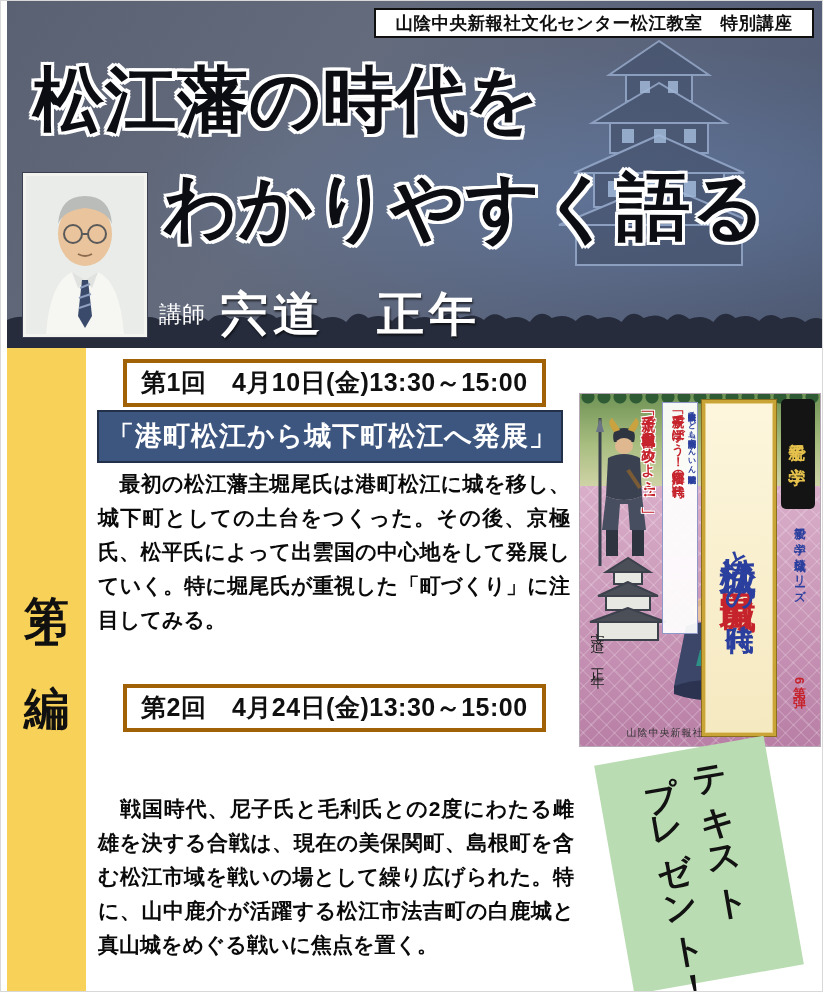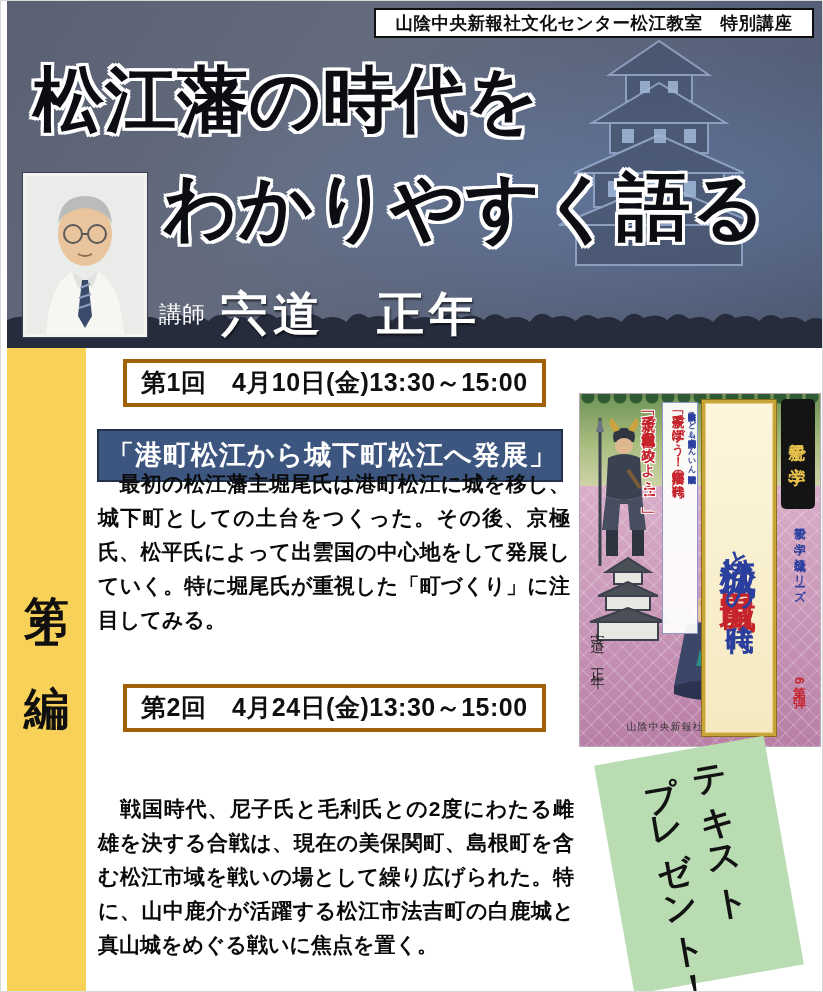--- a/index.html
+++ b/index.html
@@ -55,21 +55,21 @@
     font-size:25px; font-weight:bold; color:#101010;
     padding:3px 14px 4px 14px; white-space:nowrap; letter-spacing:.5px;
   }
   .sched1 { left:122px; top:358px; }
   .sched2 { left:122px; top:683px; }
   .topic-box {
     position:absolute; background:#3d5680; border:2px solid #223049;
     color:#fff; font-family:"DejaVu Serif", serif; font-weight:bold;
     font-size:27px; padding:6px 6px 7px 8px; letter-spacing:1px; white-space:nowrap;
   }
-  .topic1 { left:96px; top:428px; width:466px; }
+  .topic1 { left:96px; top:409px; width:466px; }
   .topic2 { left:96px; top:737px; width:378px; }
   .para {
     position:absolute; font-size:21px; line-height:34px; color:#0a0a0a;
     text-align:justify; text-justify:inter-ideograph;font-weight:bold;
   }
   .para1 { left:97px; top:466px; width:472px; }
   .para2 { left:97px; top:791px; width:476px; }
   
   .book {
     position:absolute; left:578px; top:392px; width:242px; height:354px;
@@ -128,21 +128,21 @@
     text-shadow:-1px -1px 0 #fff, 1px -1px 0 #fff, -1px 1px 0 #fff, 1px 1px 0 #fff;
     white-space:nowrap; letter-spacing:0;
   }
   .samurai-svg { position:absolute; left:4px;  top:24px;  width:82px;  height:152px; }
   .bcastle-svg { position:absolute; left:0px;  top:158px; width:96px;  height:92px; }
   .monk-svg    { position:absolute; left:86px; top:196px; width:84px;  height:118px; }
   .book-author {
     position:absolute; left:9px; top:228px; writing-mode:vertical-rl;
     font-family:"DejaVu Serif", serif; font-size:14px; color:#222; letter-spacing:7px; white-space:nowrap;
   }
-  .book-publisher { position:absolute; left:0; right:70px; bottom:12px; text-align:center;
+  .book-publisher { position:absolute; left:0; right:70px; bottom:6px; text-align:center;
     font-size:10px; color:#333; letter-spacing:1px; }
   
   .promo {
     position:absolute; left:612px; top:748px; width:172px; height:232px;
     background:#b9dcb2; transform:rotate(-10deg);
     display:flex; align-items:center; justify-content:center;
   }
   .promo-text { writing-mode:vertical-rl; font-weight:bold; color:#121212;
     font-size:34px; line-height:1.5; letter-spacing:2px; white-space:nowrap; }
 </style>

